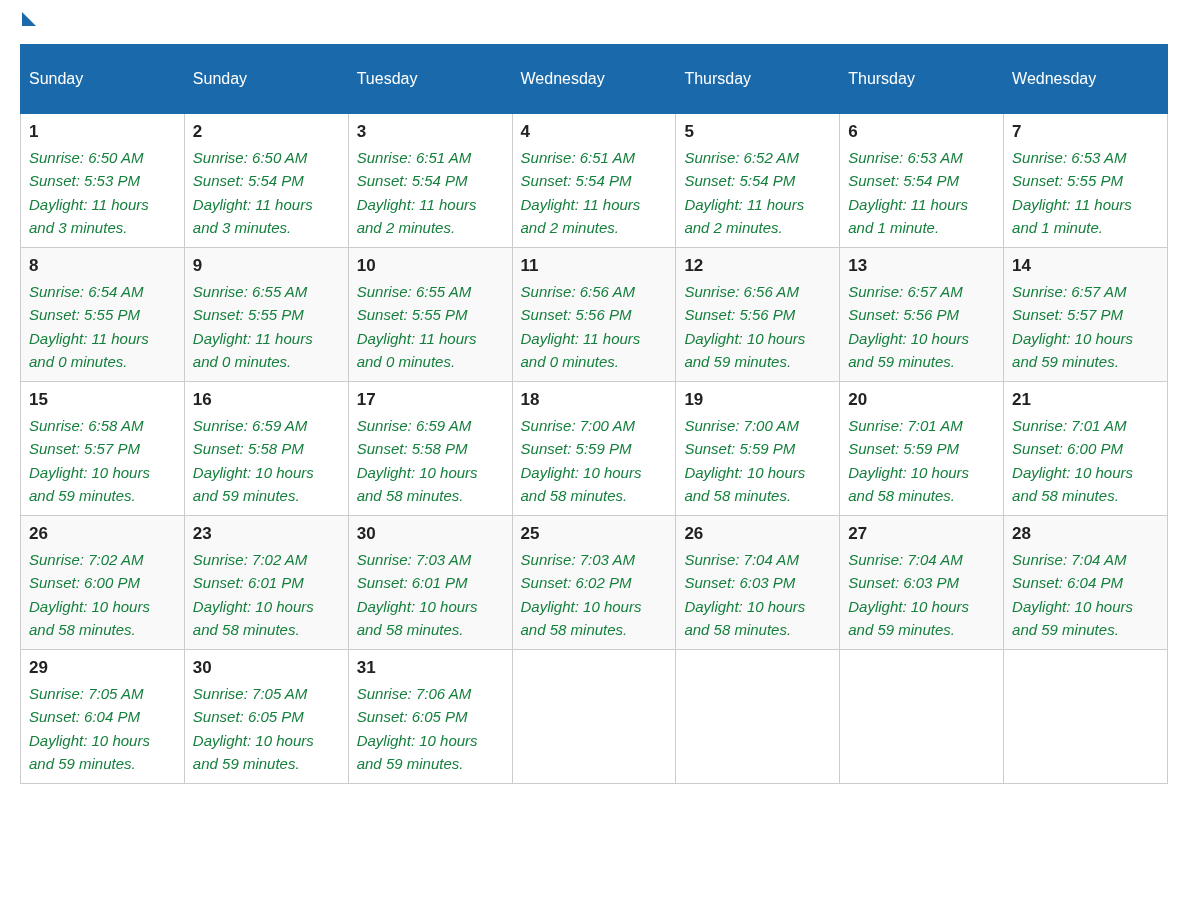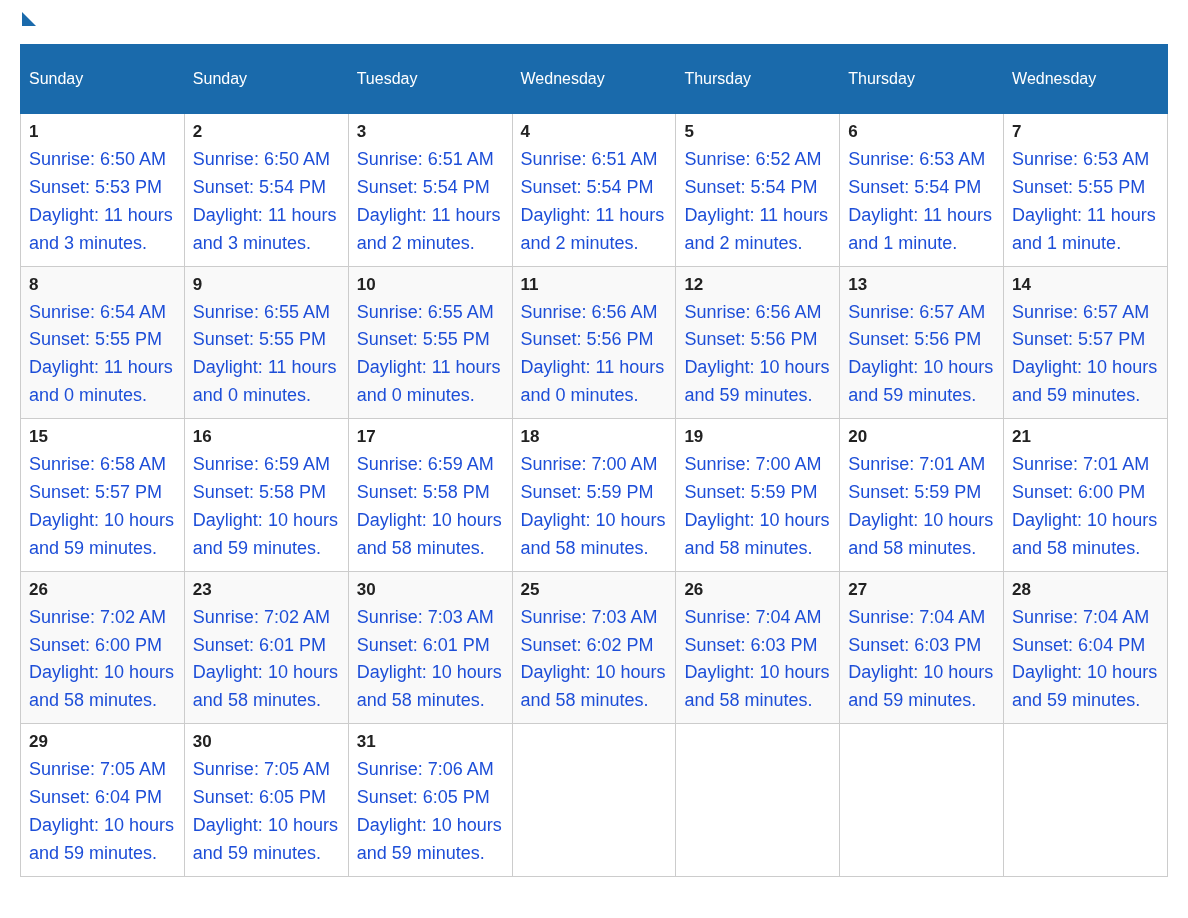--- a/index.html
+++ b/index.html
@@ -79,23 +79,24 @@
       background: #f9f9f9;
     }
     .day-number {
       font-size: 17px;
       font-weight: bold;
       margin-bottom: 4px;
       display: block;
       color: #222;
     }
     .day-info {
-      font-size: 18px;
+      font-size: 15px;
       line-height: 1.55;
-      color: #1d4ed8;
+      color: #15803d;
+      font-style: italic;
     }
     .empty-cell {
       background: #ffffff !important;
     }
     .logo-wrapper {
       display: flex;
       flex-direction: column;
       align-items: flex-start;
     }
     .logo-line1 {

